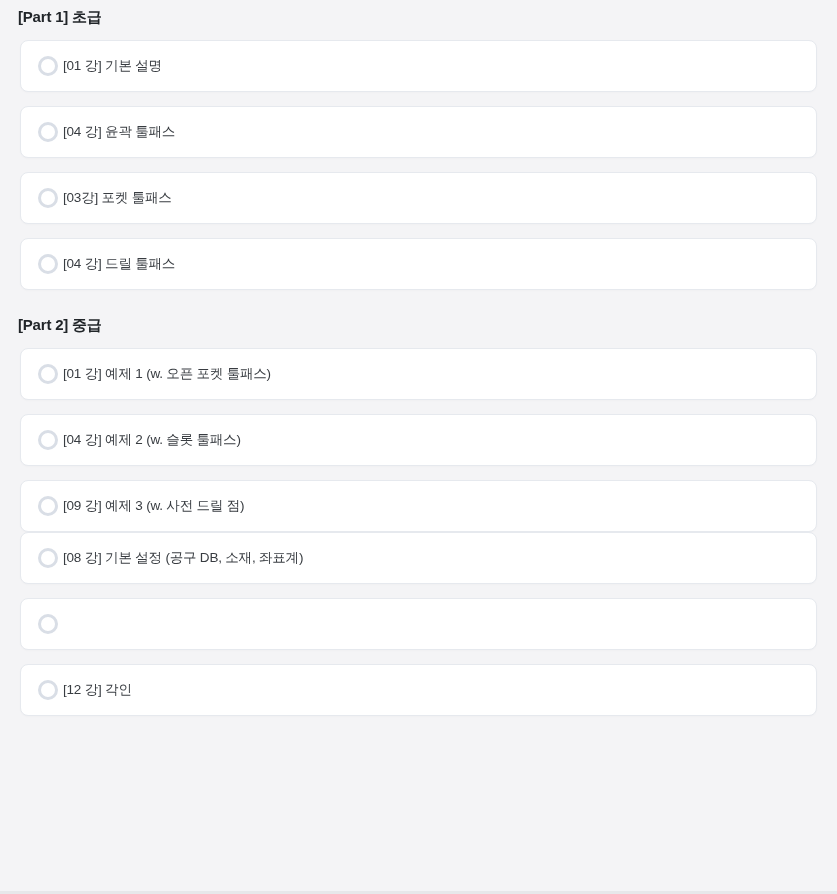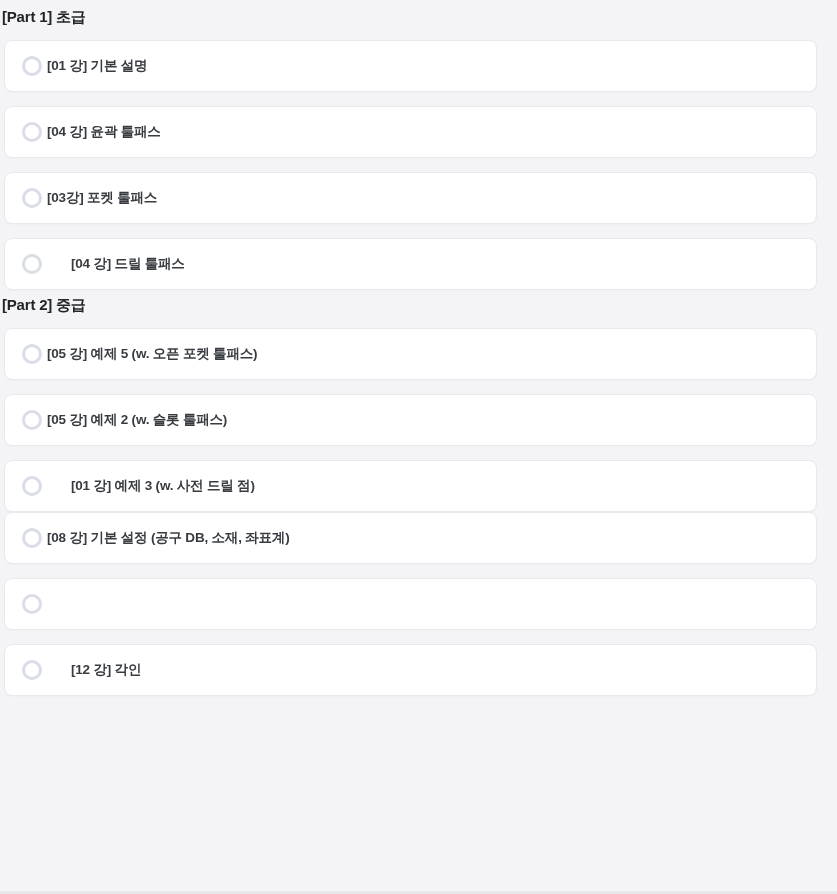--- a/index.html
+++ b/index.html
@@ -15,57 +15,57 @@
   html, body { margin: 0; padding: 0; }
   body {
     width: 837px;
     height: 894px;
     background: var(--bg);
     font-family: "Liberation Sans", "DejaVu Sans", sans-serif;
     position: relative;
     overflow: hidden;
   }
   .page {
-    padding: 8px 20px 0 4px;
+    padding: 8px 20px 0 20px;
   }
   .section { display: flow-root; }
   .section-title {
     margin: 0 0 14px -2px;
     font-size: 15px;
     line-height: 18px;
     font-weight: 700;
     color: var(--title);
     letter-spacing: -0.2px;
   }
-  .section + .section .section-title { margin-top: 6px; }
+  .section + .section .section-title { margin-top: 26px; }
   .lesson-card {
     display: flex;
     align-items: center;
     height: 52px;
     background: var(--card-bg);
     border: 1px solid var(--card-border);
     border-radius: 8px;
     margin-bottom: 14px;
     padding-left: 17px;
     cursor: pointer;
     box-shadow: 0 1px 2px rgba(30,40,60,0.02);
   }
-  .lesson-card:last-child { margin-bottom: 0; gap: 24px; }
+  .lesson-card:last-child { margin-bottom: 0; }
   .progress-circle {
     flex: 0 0 auto;
     width: 20px;
     height: 20px;
     border: 3px solid var(--circle);
     border-radius: 50%;
     margin-right: 5px;
     background: transparent;
   }
   .lesson-label {
     font-size: 13.5px;
-    font-weight: 700;
+    font-weight: 400;
     color: var(--label);
     letter-spacing: -0.2px;
     padding-bottom: 1px;
     white-space: nowrap;
   }
   .bottom-strip {
     position: absolute;
     left: 0;
     right: 0;
     bottom: 0;
@@ -101,31 +101,31 @@
     <span class="lesson-label">[04 강] 드릴 툴패스</span>
   </div>
 </div>
   </section>
 
   <section class="section">
     <h3 class="section-title">[Part 2] 중급</h3>
     <div class="lessons">
   <div class="lesson-card">
     <span class="progress-circle"></span>
-    <span class="lesson-label">[05 강] 예제 5 (w. 오픈 포켓 툴패스)</span>
+    <span class="lesson-label">[01 강] 예제 1 (w. 오픈 포켓 툴패스)</span>
   </div>
 
   <div class="lesson-card">
     <span class="progress-circle"></span>
-    <span class="lesson-label">[05 강] 예제 2 (w. 슬롯 툴패스)</span>
+    <span class="lesson-label">[04 강] 예제 2 (w. 슬롯 툴패스)</span>
   </div>
 
   <div class="lesson-card">
     <span class="progress-circle"></span>
-    <span class="lesson-label">[01 강] 예제 3 (w. 사전 드릴 점)</span>
+    <span class="lesson-label">[09 강] 예제 3 (w. 사전 드릴 점)</span>
   </div>
 </div>
   </section>
 
   <section class="section">
     <div class="lessons">
   <div class="lesson-card">
     <span class="progress-circle"></span>
     <span class="lesson-label">[08 강] 기본 설정 (공구 DB, 소재, 좌표계)</span>
   </div>

